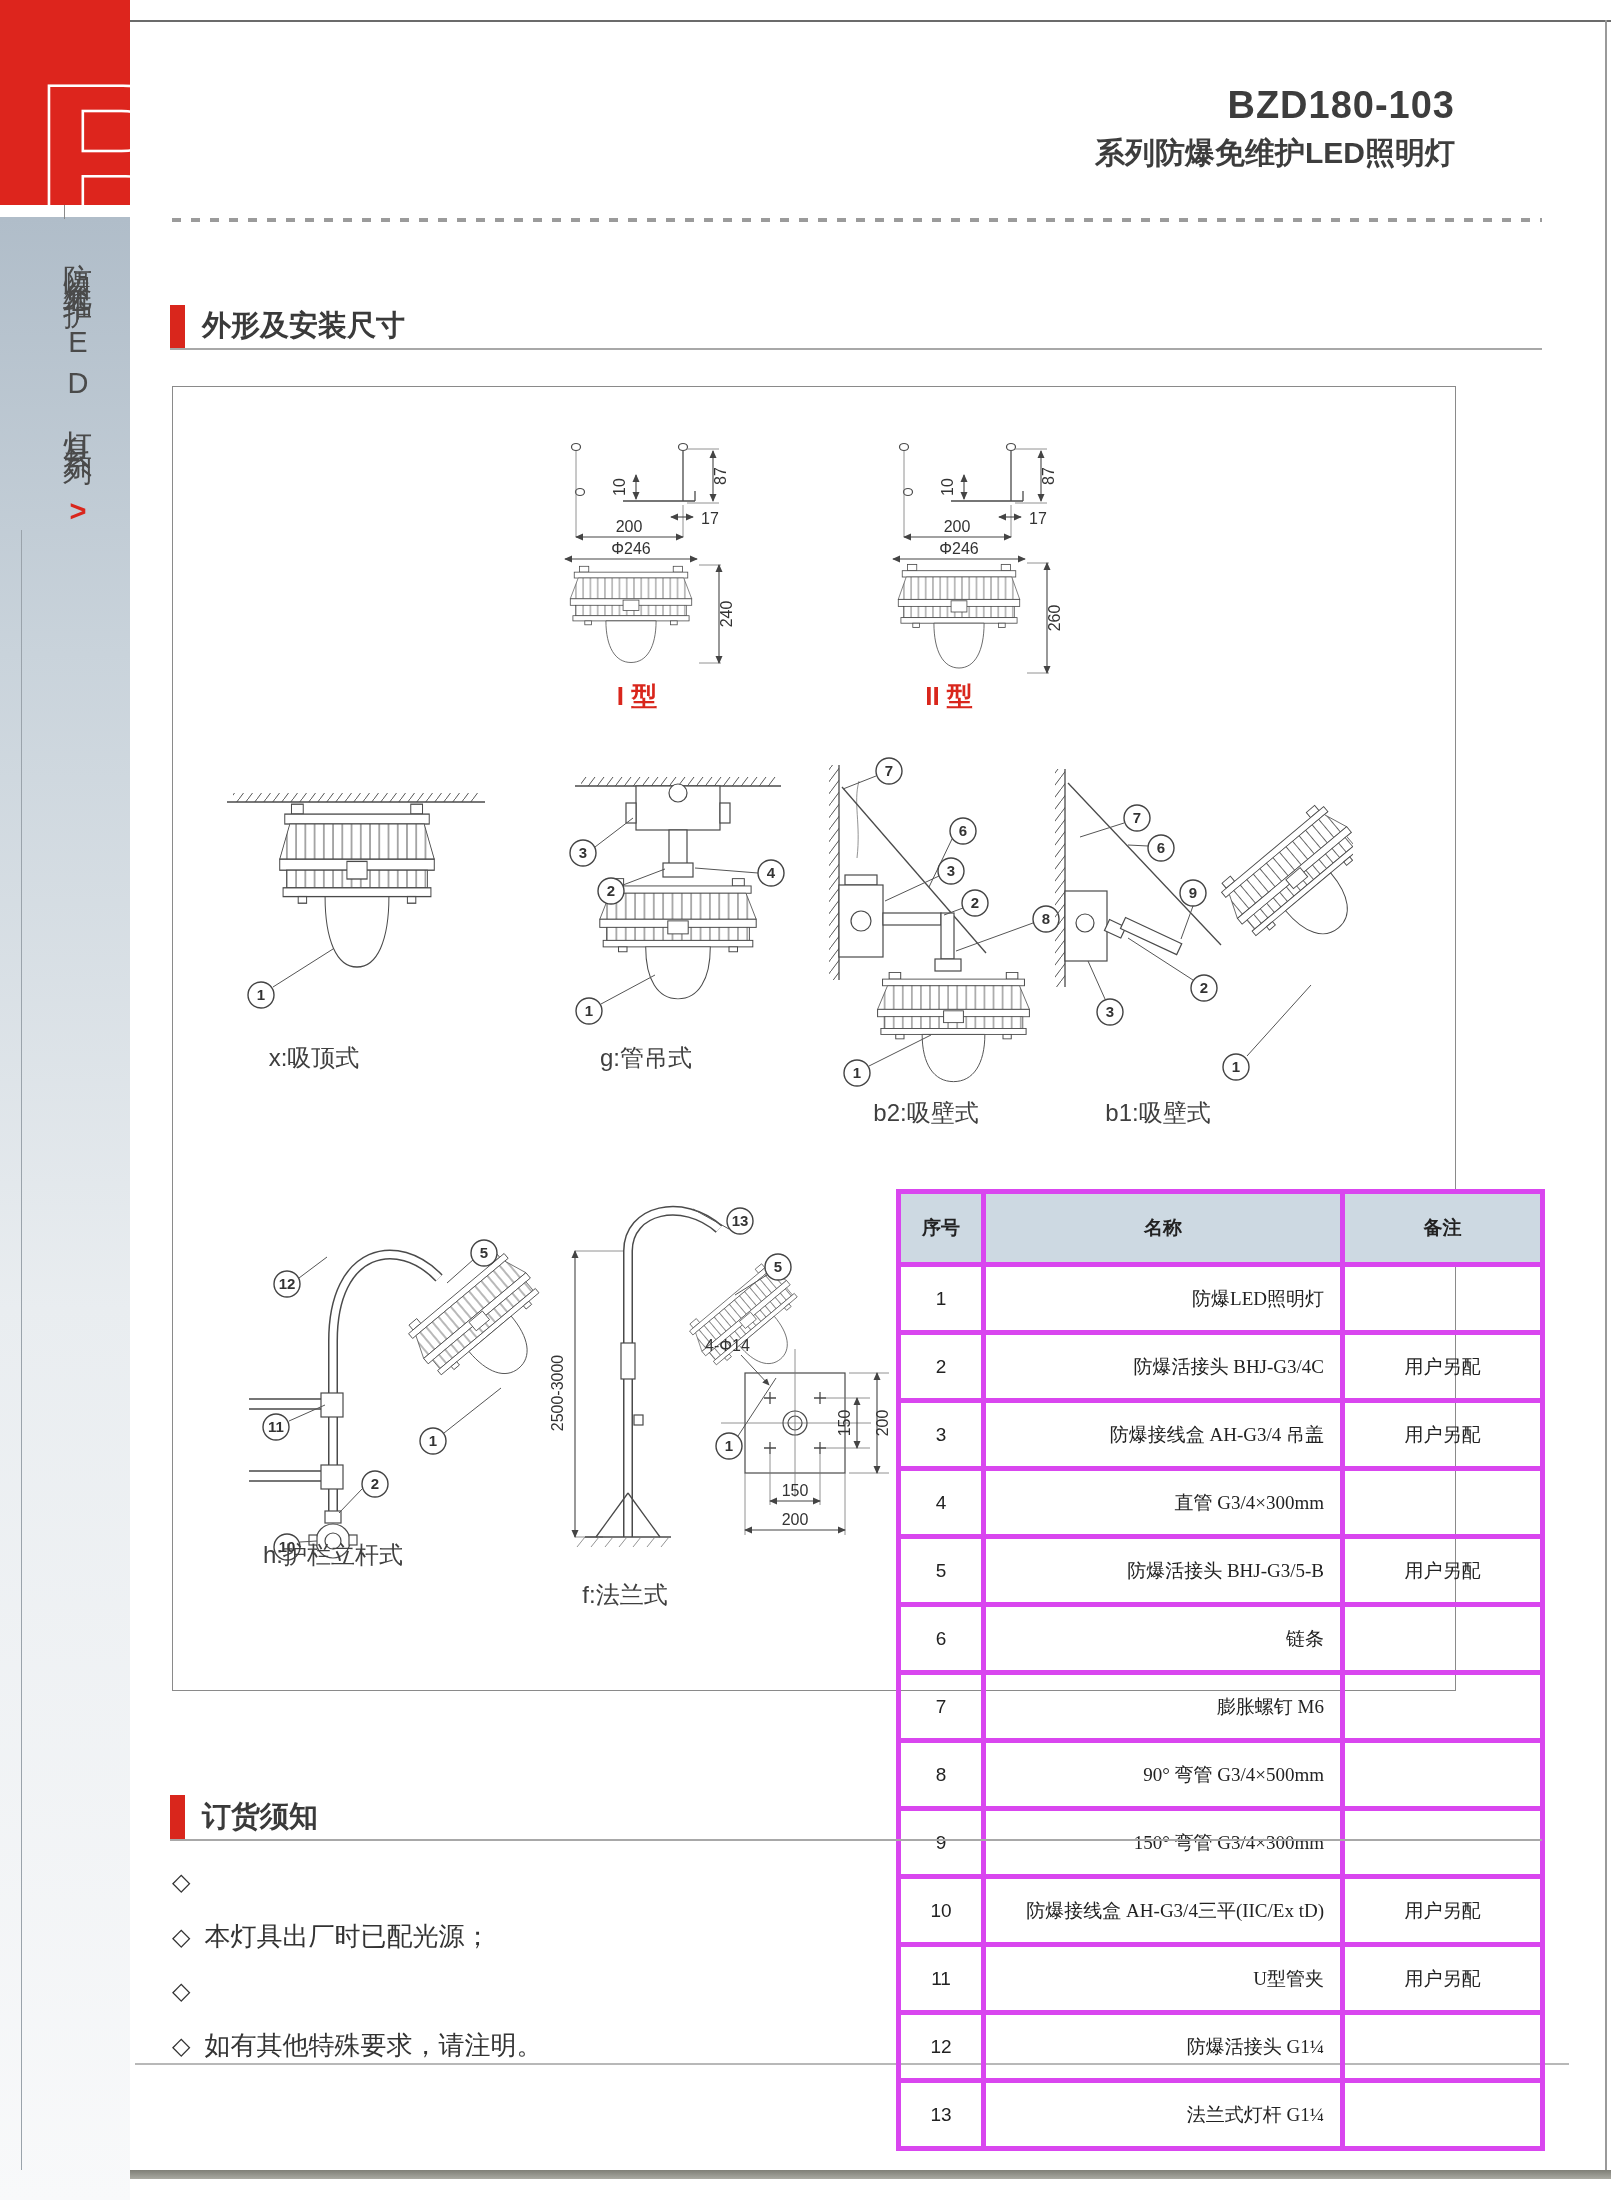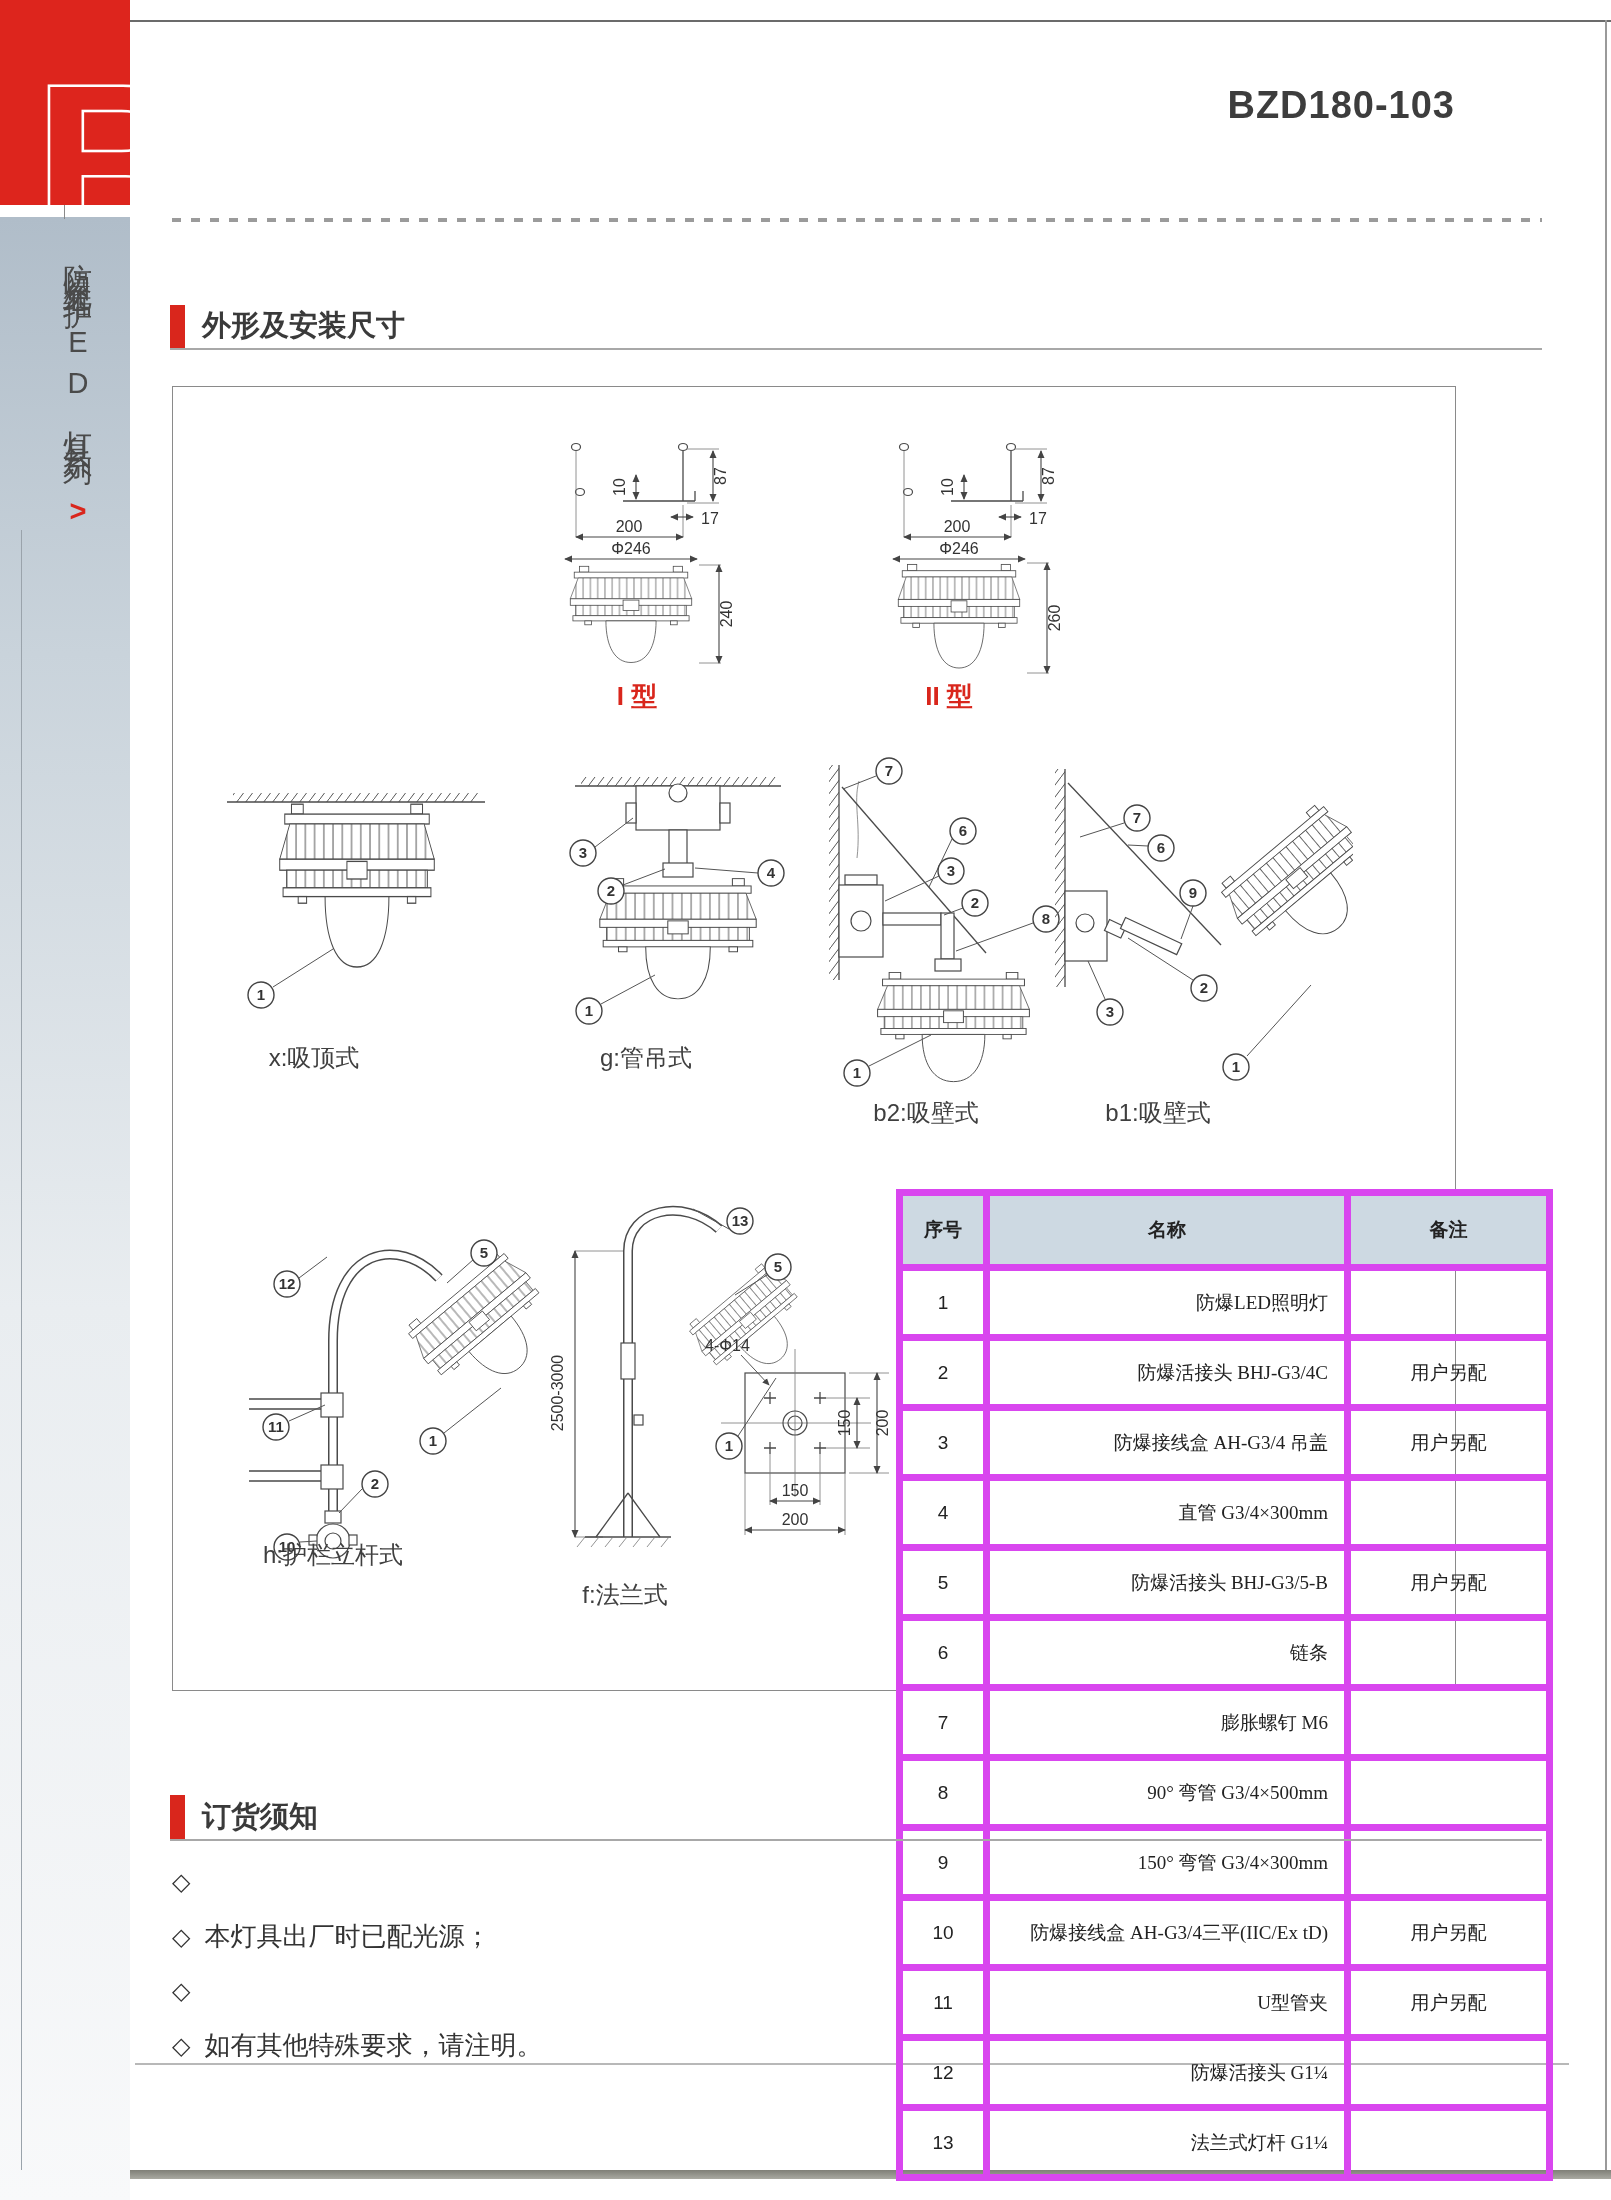--- a/index.html
+++ b/index.html
@@ -41,21 +41,21 @@
   .pipe{stroke:#4a4a4a;stroke-width:10;fill:none;}
   .pipe2{stroke:#fff;stroke-width:7;fill:none;}
   .dim{stroke:#444;stroke-width:1.1;fill:none;marker-start:url(#arr);marker-end:url(#arr);}
   .ld{stroke:#555;stroke-width:1;fill:none;}
   .dtxt{font-size:16px;fill:#333;}
   .co circle{fill:#fff;stroke:#444;stroke-width:1.4;}
   .co text{font-size:15px;font-weight:700;fill:#333;text-anchor:middle;}
   
   .parts-table{position:absolute;left:723px;top:802px;width:533px;border-collapse:collapse;
       font-size:19px;color:#222;table-layout:fixed;}
-  .parts-table th,.parts-table td{border:7px solid #d946ef;height:31px;padding:16px;}
+  .parts-table th,.parts-table td{border:5px solid #d946ef;height:31px;padding:16px;}
   .parts-table th{background:#cdd9e2;font-weight:700;height:36px;}
   .parts-table td:first-child,.parts-table td:last-child{text-align:center;}
   .parts-table td:nth-child(2){text-align:right;padding-left:16px;font-family:Liberation Serif, serif;}
   .col-no{width:48px;}.col-name{width:322px;}.col-note{width:163px;}
   
   .notes{left:172px;top:1868px;width:1300px;}
   .note-line{font-size:26px;color:#333;margin-bottom:23px;display:flex;align-items:center;}
   .note-bullet{margin-right:14px;font-size:24px;color:#333;}
 </style>
 </head>
@@ -103,20 +103,21 @@
     <svg width="130" height="205" viewBox="0 0 130 205">
       <text x="118" y="248" text-anchor="middle" font-size="235" font-weight="bold" fill="none" stroke="#ffffff" stroke-width="2.5">B</text>
     </svg>
   </div>
   <div class="abs side-text">
     <span>防爆免维护LED灯具系列</span>
     <span class="arrow">&gt;</span>
   </div>
 
   <div class="abs model">BZD180-103</div>
+  <div class="abs subtitle">系列防爆免维护LED照明灯</div>
   <div class="abs dash-rule"></div>
 
   <div class="abs sec-bar" style="left:170px;top:305px;"></div>
   <div class="abs sec-title" style="left:202px;top:306px;">外形及安装尺寸</div>
   <div class="abs sec-rule" style="left:170px;top:348px;width:1372px;"></div>
 
   <div class="abs draw-box">
 
     <svg class="abs" style="left:300px;top:18px;" width="320" height="272" viewBox="0 0 320 272">
       <ellipse cx="103" cy="42" rx="4.5" ry="3.5" class="noln"></ellipse>

